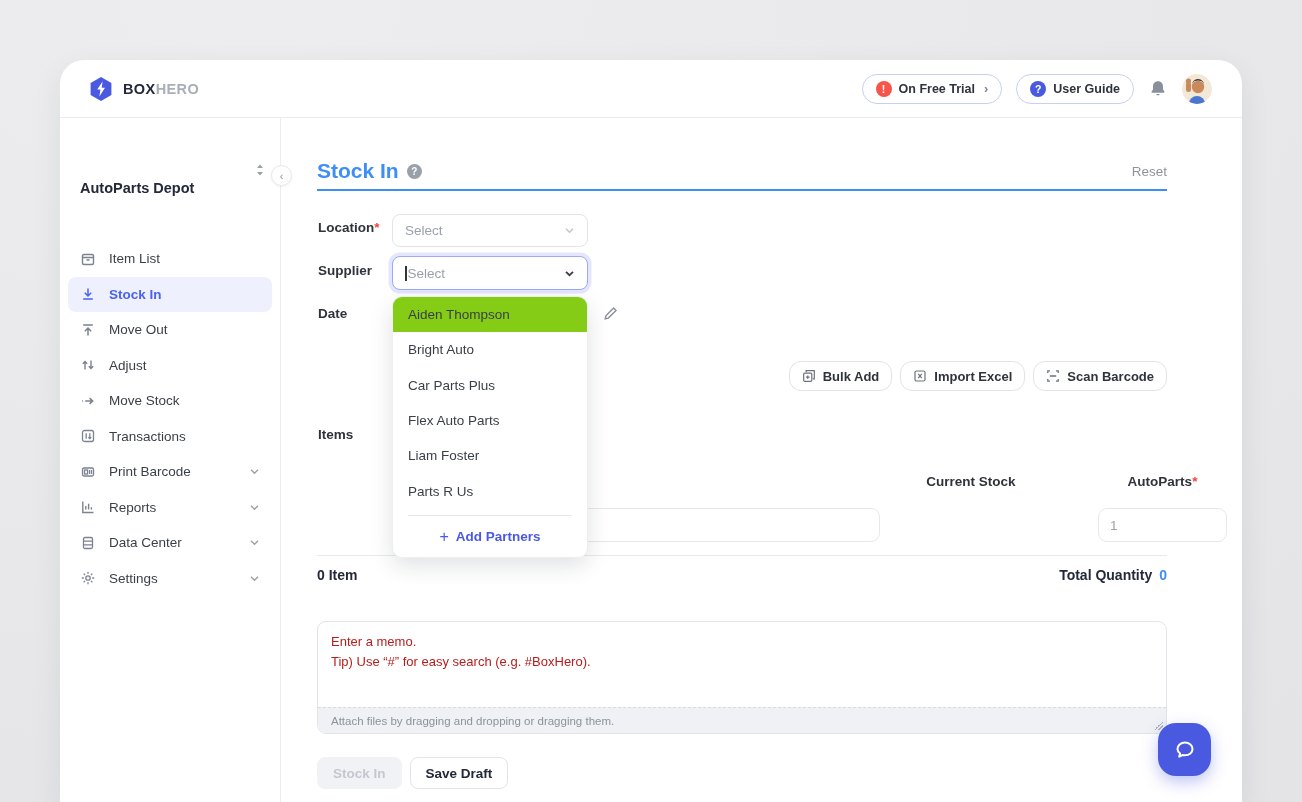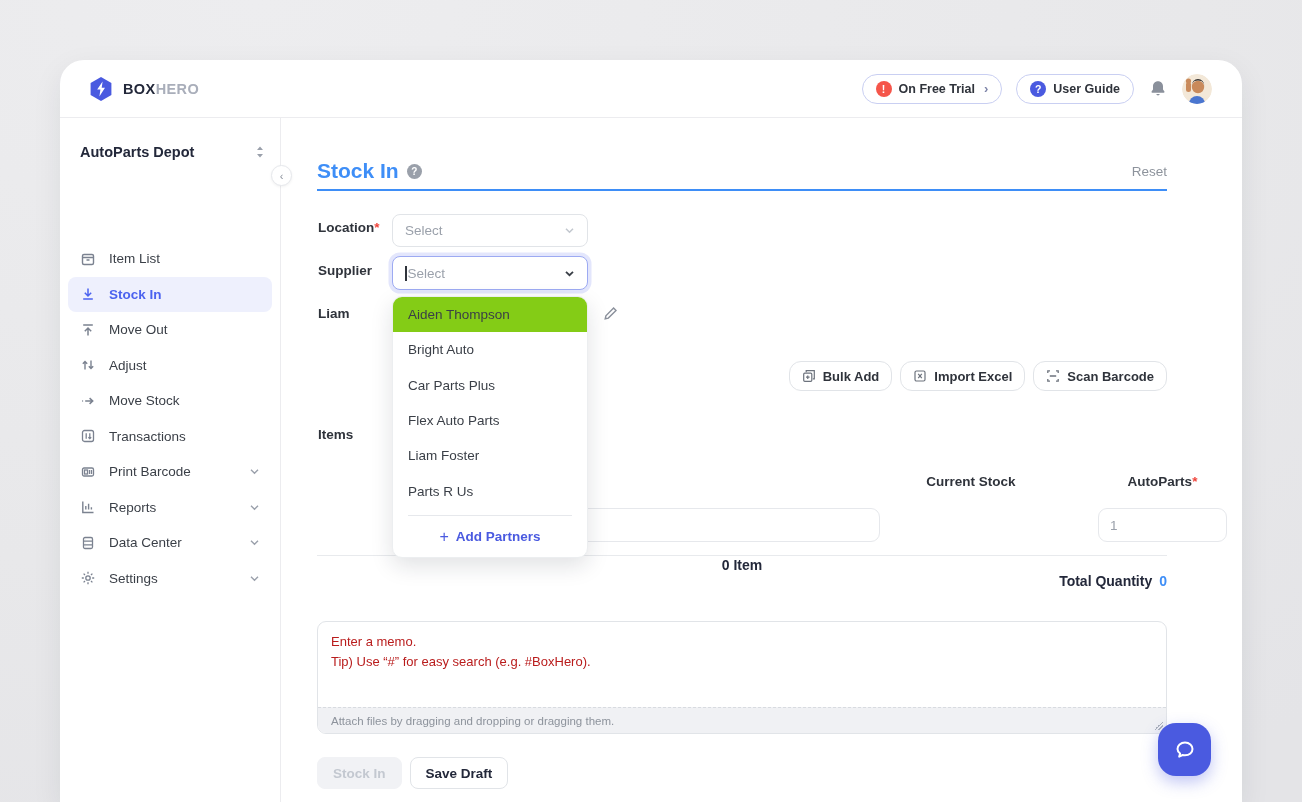--- a/index.html
+++ b/index.html
@@ -27,21 +27,21 @@
     font-size:12.5px; font-weight:600; color:#2f333b; }
   .dot-ic { width:16px; height:16px; border-radius:50%; display:flex; align-items:center;
     justify-content:center; color:#fff; font-size:10.5px; font-weight:bold; }
   .pill .chev { color:#7d84a8; font-size:13px; margin-left:2px; line-height:1; }
   .bell { width:20px; height:20px; color:#8a909b; cursor:pointer; }
   .avatar { width:30px; height:30px; border-radius:50%; overflow:hidden; cursor:pointer; }
   
   .sidebar { position:absolute; left:0; top:58px; bottom:0; width:221px;
     border-right:1px solid #ececef; background:#fff; }
   .workspace { display:flex; align-items:center; padding:26px 14px 0 20px; }
-  .workspace .ws-name { font-size:14.5px; font-weight:bold; color:#23283a; }
+  .workspace .ws-name { font-size:14.5px; font-weight:bold; color:#23283a;margin-top:36px; }
   .ws-sort { margin-left:auto; color:#9aa0ab; width:12px; height:14px; cursor:pointer; }
   .menu { position:absolute; left:8px; right:8px; top:123px; }
   .side-item { height:35.5px; display:flex; align-items:center; gap:13px;
     padding:0 12px; border-radius:8px; font-size:13.5px; color:#3a3f47; cursor:pointer; }
   .side-item .ic { width:16px; height:16px; color:#7b8290; flex:0 0 16px; }
   .side-item.active { background:#eef0fd; color:#4b62ef; font-weight:600; }
   .side-item.active .ic { color:#4b62ef; }
   .side-item .beta { color:#2fbf8f; font-size:13px; font-style:italic; margin-left:2px; font-family:"Liberation Serif","DejaVu Serif",serif; }
   .side-item .exp { margin-left:auto; color:#9aa0ab; width:11px; height:11px; }
   .collapse-btn { position:absolute; left:211px; top:105px; width:21px; height:21px;
@@ -87,21 +87,21 @@
   .tool-btn .ic { width:14px; height:14px; color:#6d737d; }
   .col-head { position:absolute; top:356px; font-size:13.5px; font-weight:600; color:#2f333b; }
   .item-input { position:absolute; left:152px; top:390px; width:447px; height:34px;
     border:1px solid #e6e8ec; border-radius:9px; display:flex; align-items:center;
     padding:0 11px; color:#b7bcc4; cursor:text; }
   .item-input .plus { font-size:16px; color:#b7bcc4; }
   .qty-input { position:absolute; left:817px; top:390px; width:129px; height:34px;
     border:1px solid #e6e8ec; border-radius:9px; padding:0 11px; font-size:13.5px;
     color:#9ba1ab; font-family:inherit; outline:none; background:#fff; }
   .row-sep { position:absolute; left:36px; right:75px; top:437px; height:1px; background:#e8eaed; }
-  .summary { position:absolute; left:36px; right:75px; top:439px; display:flex; align-items:center;flex-direction:column; }
+  .summary { position:absolute; left:36px; right:75px; top:449px; display:flex; align-items:center; }
   .sum-count { font-size:14px; font-weight:bold; color:#23283a; }
   .sum-total { margin-left:auto; font-size:14px; font-weight:bold; color:#23283a; }
   .sum-total .val { color:#3e8ef7; margin-left:7px; }
   
   .memo { position:absolute; left:36px; right:75px; top:503px; height:113px;
     border:1px solid #e1e4e8; border-radius:9px; background:#fff; overflow:hidden; cursor:text; }
   .memo-ph { padding:10px 13px; font-size:13px; color:#b91c1c; line-height:1.55; }
   .memo-foot { position:absolute; left:0; right:0; bottom:0; height:26px; background:#f0f1f4;
     border-top:1px dashed #d8dbe0; display:flex; align-items:center; padding:0 13px;
     font-size:11.5px; color:#8d939c; }
@@ -288,21 +288,21 @@
 
     <span class="frm-label" style="top:145px">Supplier</span>
     <div class="select-box focused" style="top:138px">
       <span class="caret-bar"></span>
       <span>Select</span>
       <svg class="chev-dn" viewBox="0 0 11 11" fill="none" stroke="currentColor" stroke-width="1.8">
           <path d="M2 3.8 5.5 7.2 9 3.8"></path>
         </svg>
     </div>
 
-    <span class="frm-label" style="top:188px">Liam</span>
+    <span class="frm-label" style="top:188px">Date</span>
     <svg class="pencil-ic" style="top:188px" viewBox="0 0 15 15" fill="none" stroke="currentColor" stroke-width="1.4">
         <path d="M2.2 12.8l.7-3L10.6 2l2.4 2.4-7.7 7.7-3.1.7z"></path>
       </svg>
 
     <div class="dropdown">
       <div class="dd-opt hl">Aiden Thompson</div>
       <div class="dd-opt">Bright Auto</div>
       <div class="dd-opt">Car Parts Plus</div>
       <div class="dd-opt">Flex Auto Parts</div>
       <div class="dd-opt">Liam Foster</div>

